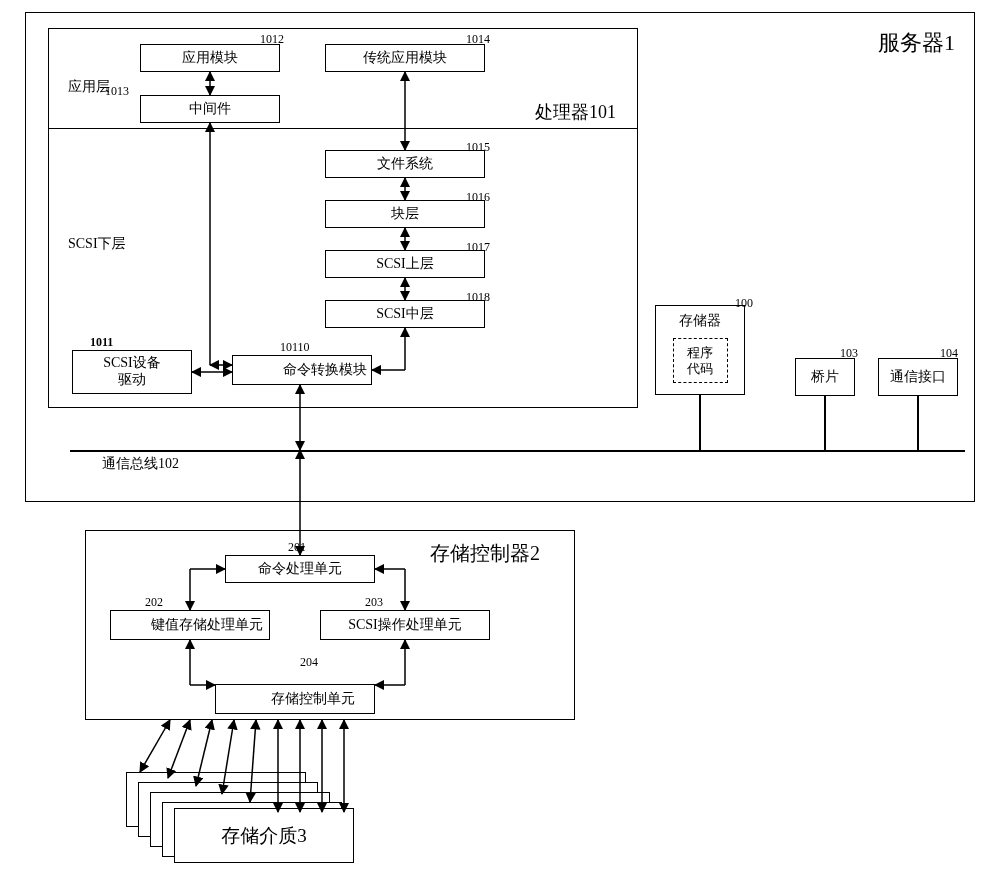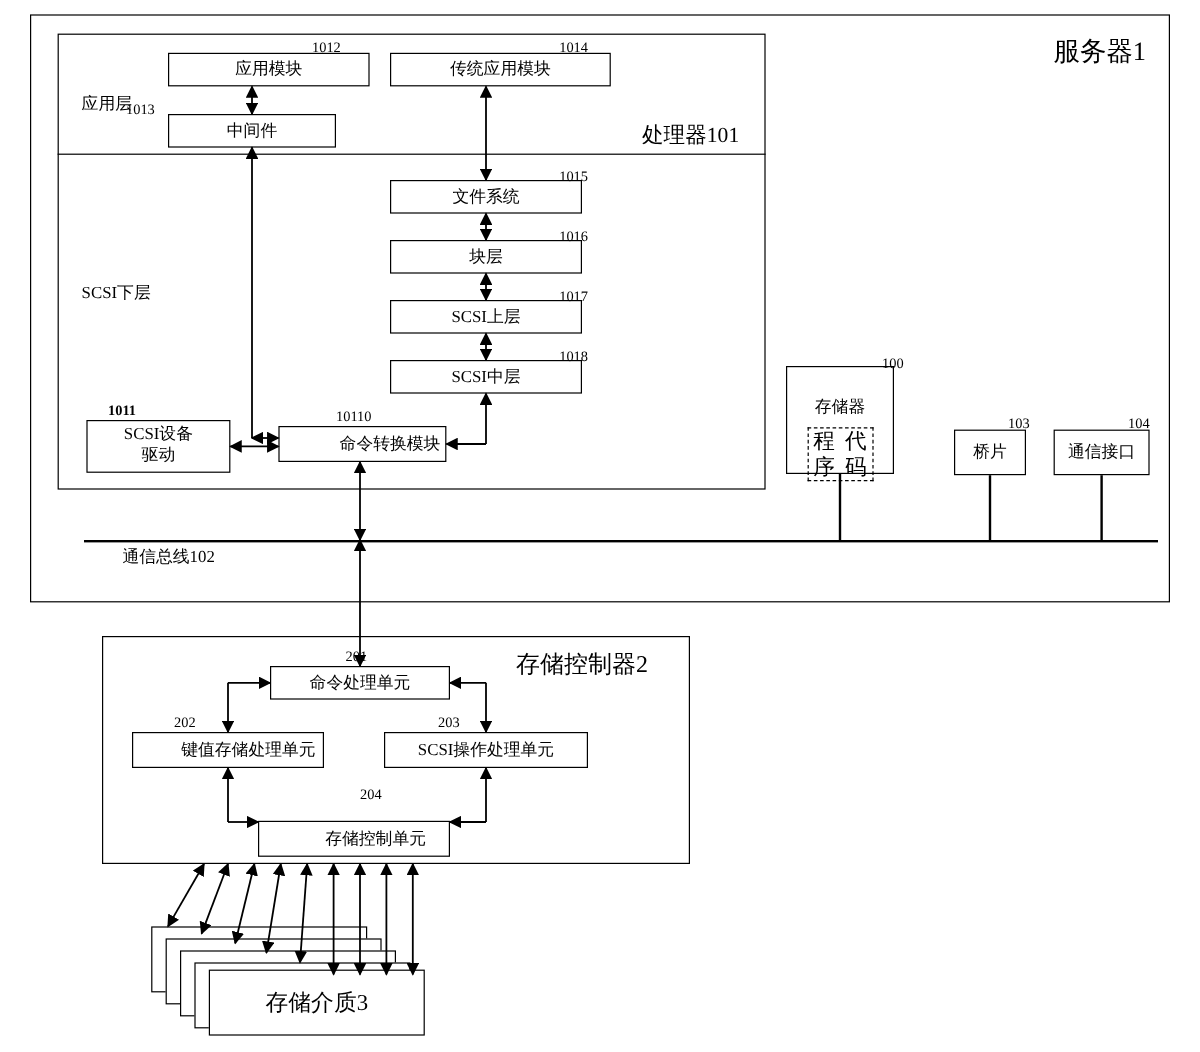--- a/index.html
+++ b/index.html
@@ -68,31 +68,31 @@
 
   <div class="box" style="left:48px; top:28px; width:590px; height:380px;"></div>
   <div class="label" style="left:535px; top:100px; font-size:18px;">处理器101</div>
 
   <div class="label" style="left:68px; top:78px;">应用层</div>
 
   <div style="position:absolute; left:48px; top:128px; width:590px; height:0; border-top:1.5px solid #000;"></div>
 
   <div class="label" style="left:68px; top:235px;">SCSI下层</div>
 
-  <div class="module" style="left:140px; top:44px; width:168px; height:28px;">
+  <div class="module" style="left:140px; top:44px; width:140px; height:28px;">
     <span>应用模块</span>
   </div>
   <div class="label" style="left:260px; top:32px; font-size:12px;">1012</div>
 
   <div class="module" style="left:140px; top:95px; width:140px; height:28px;">
     <span>中间件</span>
   </div>
   <div class="label" style="left:105px; top:84px; font-size:12px;">1013</div>
 
-  <div class="module" style="left:325px; top:44px; width:184px; height:28px;">
+  <div class="module" style="left:325px; top:44px; width:160px; height:28px;">
     <span>传统应用模块</span>
   </div>
   <div class="label" style="left:466px; top:32px; font-size:12px;">1014</div>
 
   <div class="module" style="left:325px; top:150px; width:160px; height:28px;">
     <span>文件系统</span>
   </div>
   <div class="label" style="left:466px; top:140px; font-size:12px;">1015</div>
 
   <div class="module" style="left:325px; top:200px; width:160px; height:28px;">
@@ -114,23 +114,23 @@
     <span>SCSI设备</span>
     <span>驱动</span>
   </div>
   <div class="label" style="left:90px; top:335px; font-size:12px;font-weight:bold;">1011</div>
 
   <div class="module" style="left:232px; top:355px; width:140px; height:30px;justify-content:flex-end;">
     <span>命令转换模块</span>
   </div>
   <div class="label" style="left:280px; top:340px; font-size:12px;">10110</div>
 
-  <div class="module" style="left:655px; top:305px; width:90px; height:90px; flex-direction:column; justify-content:flex-start; padding-top:24px;">
+  <div class="module" style="left:655px; top:305px; width:90px; height:90px; flex-direction:column; justify-content:flex-start; padding-top:6px;">
     <span>存储器</span>
-    <div class="dashed-box" style="position:relative; margin-top:8px; width:55px; height:45px; font-size:18px; line-height:1.2;">
+    <div class="dashed-box" style="position:relative; margin-top:8px; width:55px; height:45px; flex-direction:column; font-size:13px; line-height:1.2;">
       <span>程序</span>
       <span>代码</span>
     </div>
   </div>
   <div class="label" style="left:735px; top:296px; font-size:12px;">100</div>
 
   <div class="module" style="left:795px; top:358px; width:60px; height:38px;">
     <span>桥片</span>
   </div>
   <div class="label" style="left:840px; top:346px; font-size:12px;">103</div>

